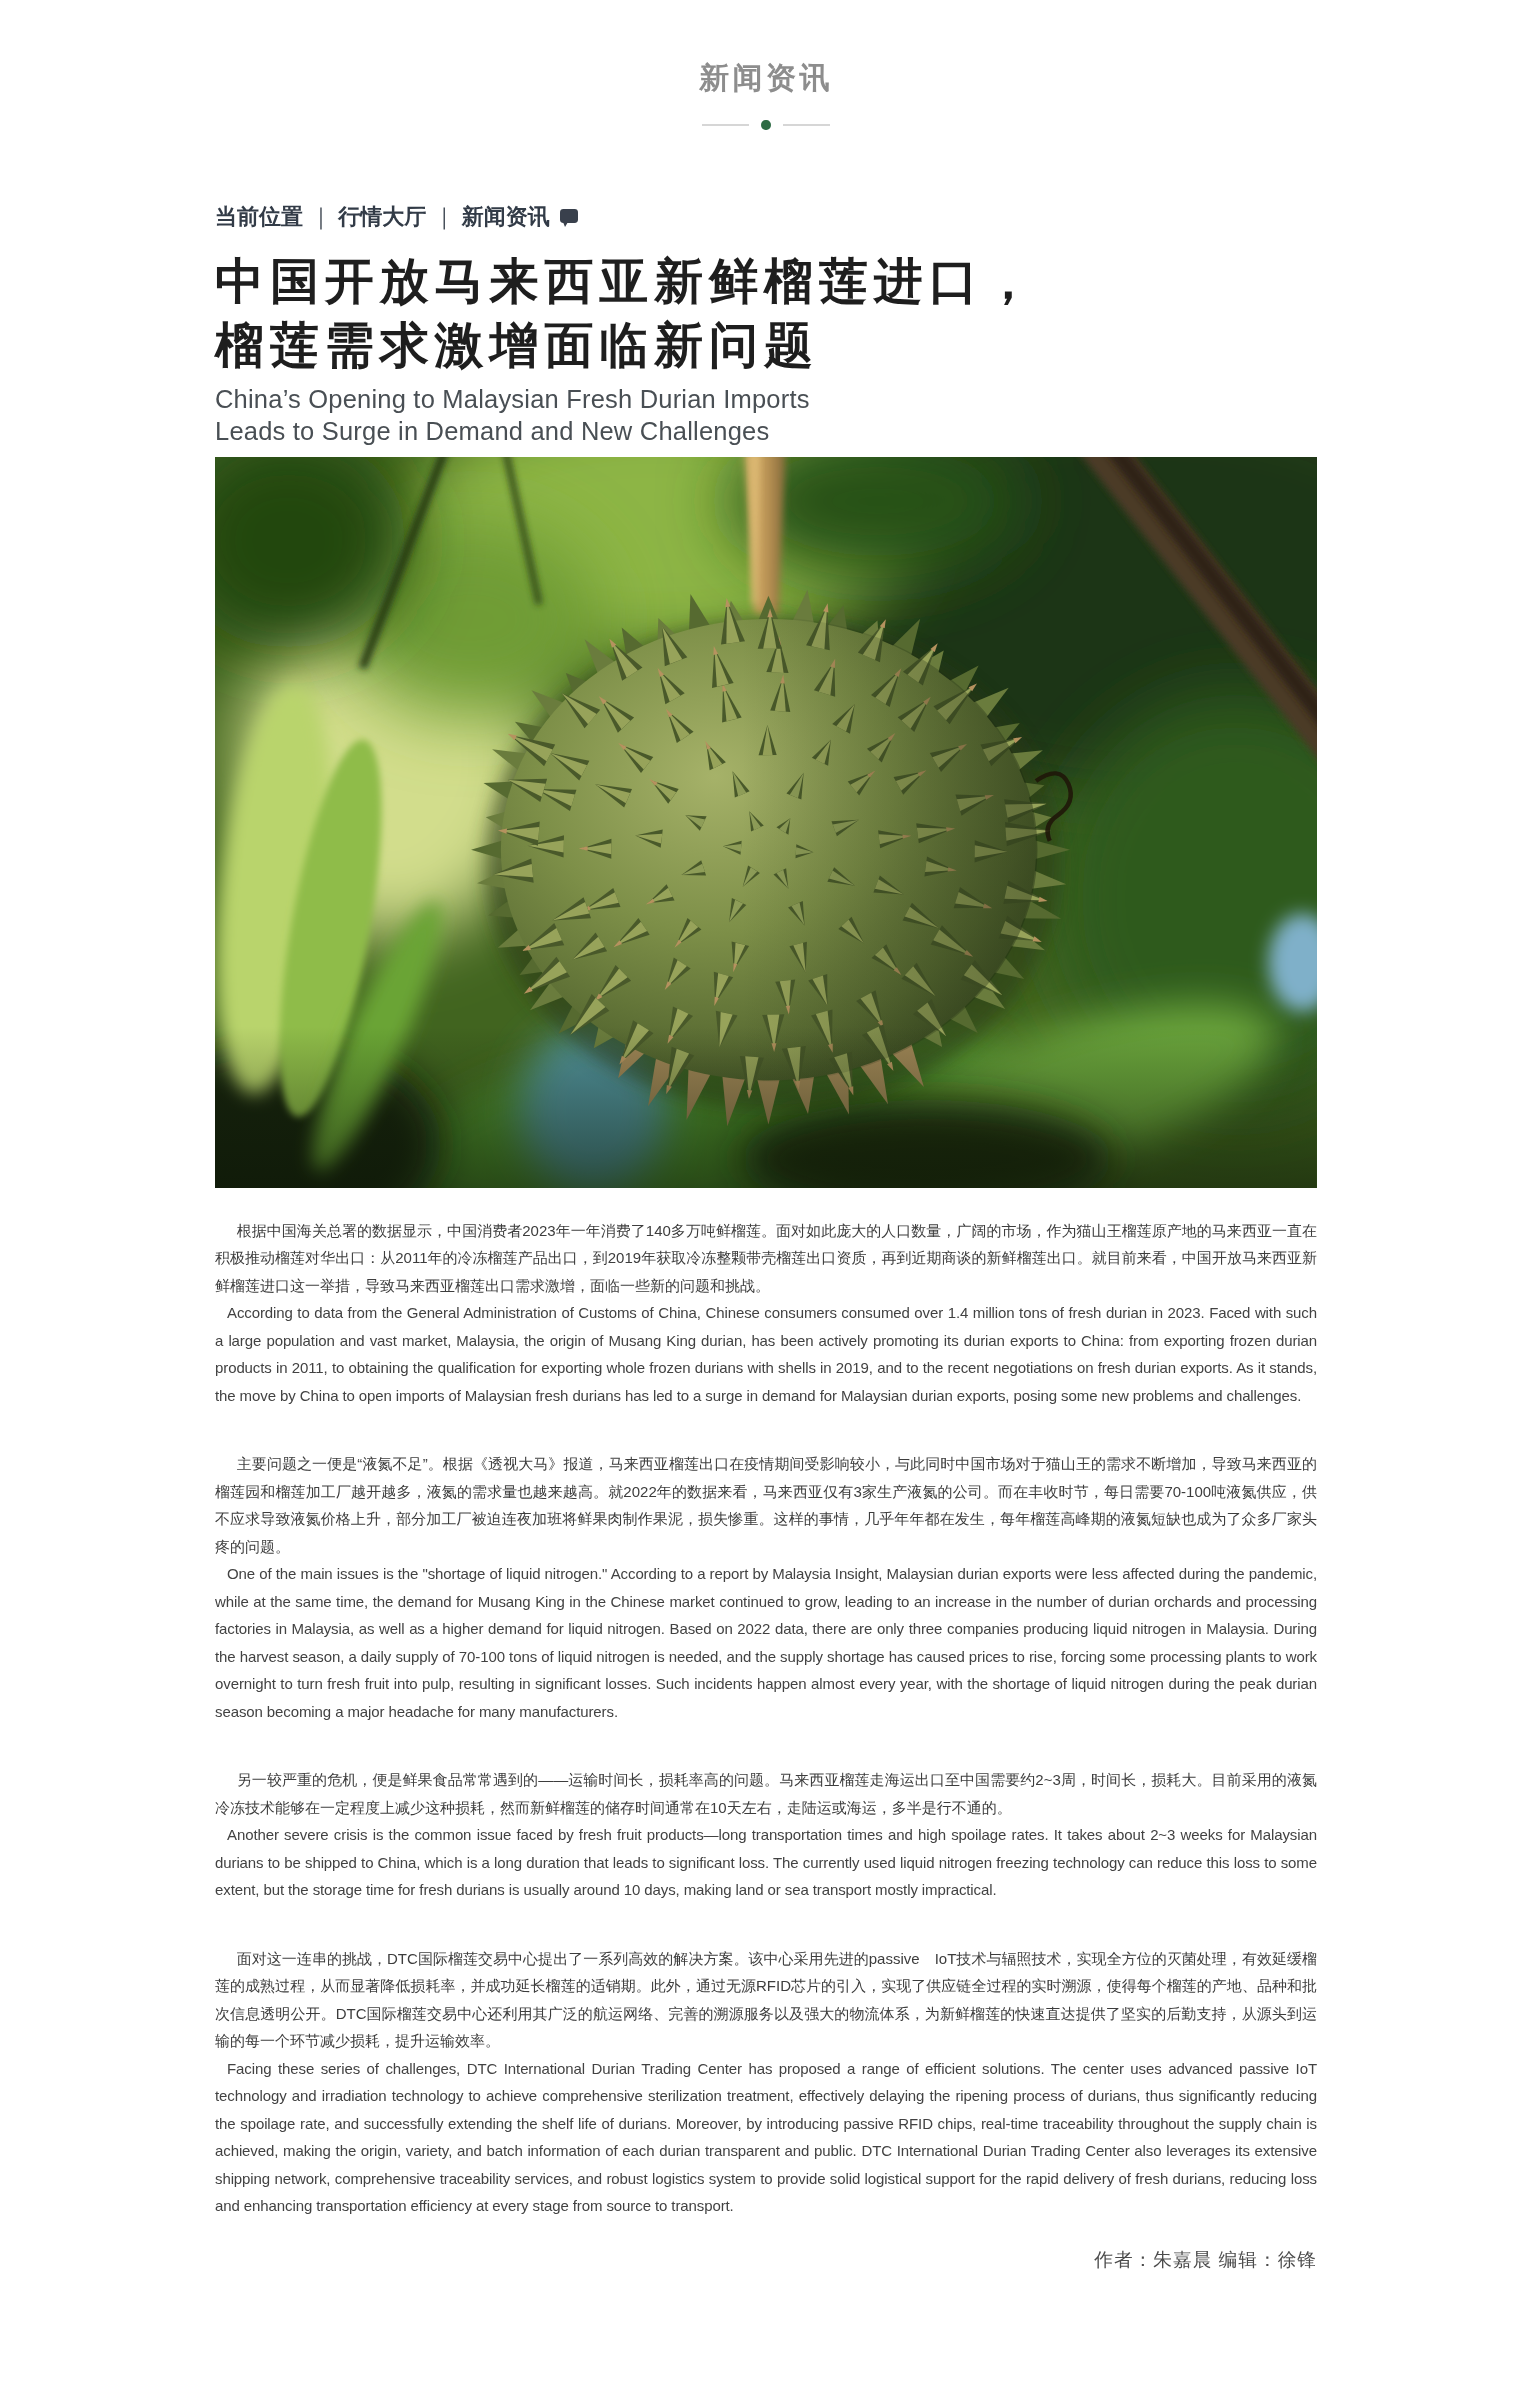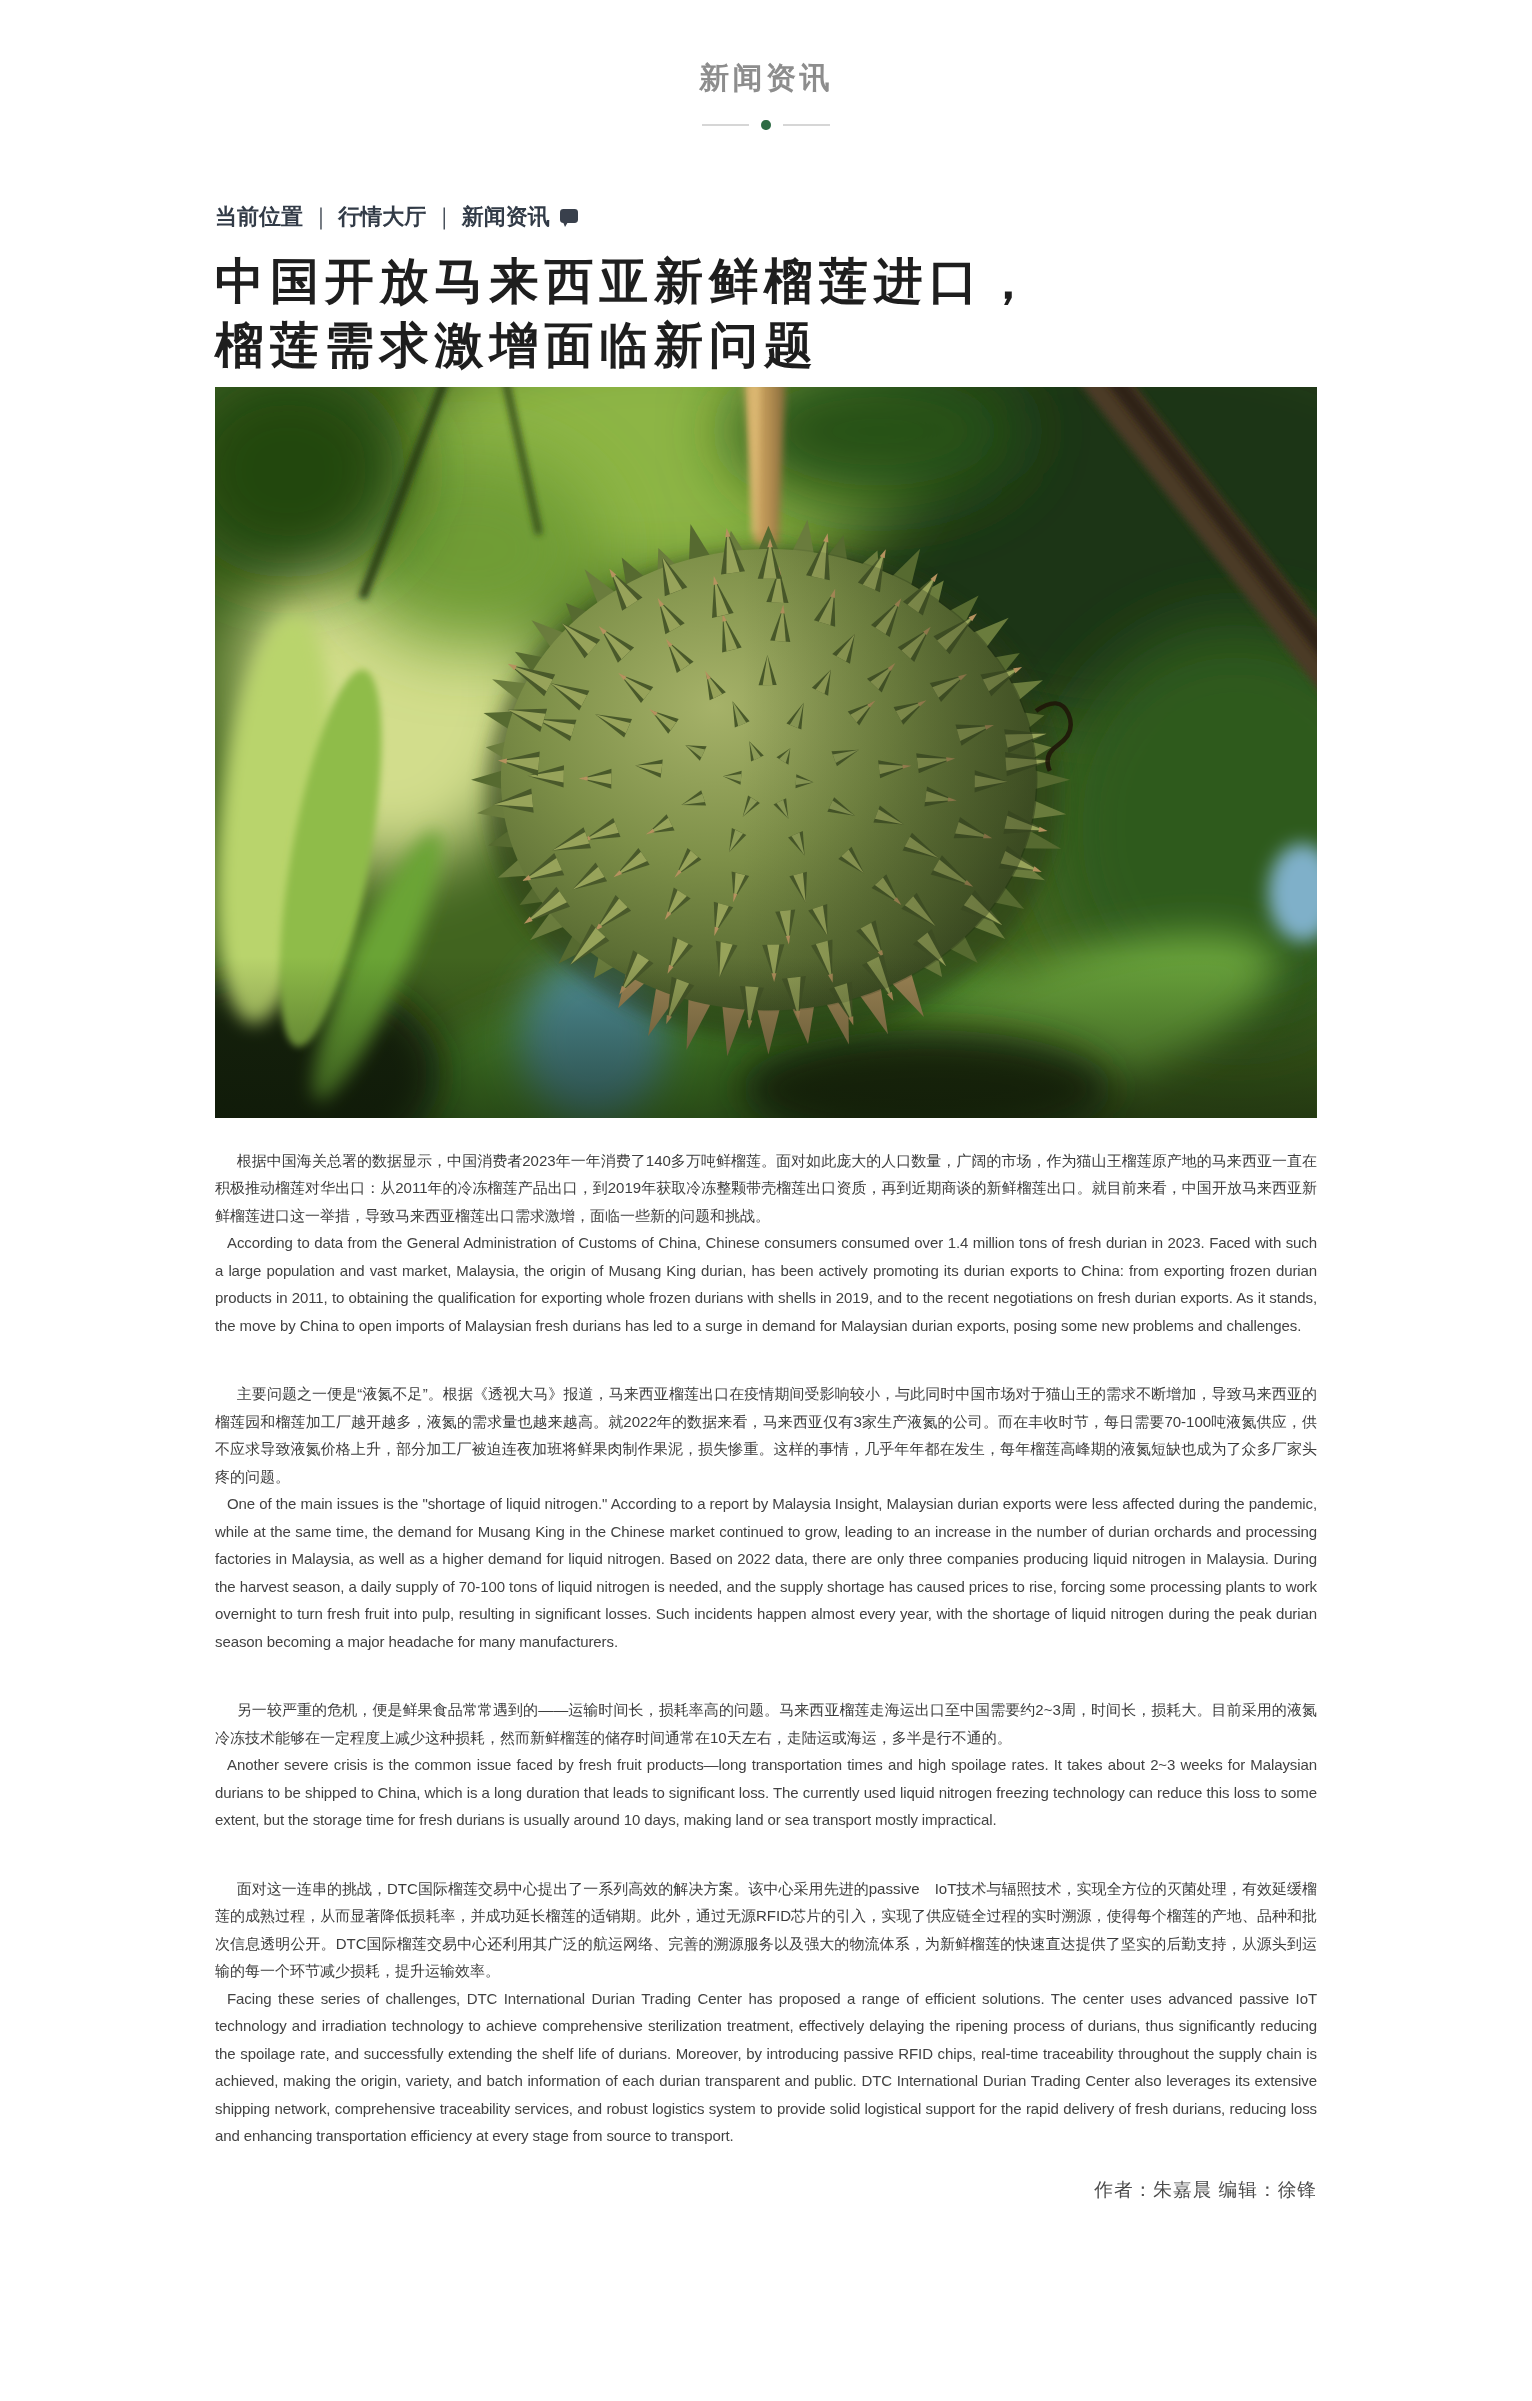--- a/index.html
+++ b/index.html
@@ -105,20 +105,22 @@
     <span class="sep">｜</span>
     <span>新闻资讯</span>
     <span class="bubble-icon"></span>
   </div>
 
   <h2 class="title-cn">
     <span>中国开放马来西亚新鲜榴莲进口，</span>
     <span>榴莲需求激增面临新问题</span>
   </h2>
   <div class="title-en">
+    <span>China’s Opening to Malaysian Fresh Durian Imports</span>
+    <span>Leads to Surge in Demand and New Challenges</span>
   </div>
 
   <div class="photo">
     <svg width="1102" height="731" viewBox="0 0 2244 1489" xmlns="http://www.w3.org/2000/svg">
       <defs>
         <filter id="b70" x="-60%" y="-60%" width="220%" height="220%">
             <feGaussianBlur stdDeviation="70"></feGaussianBlur>
           </filter>
         <filter id="b40" x="-60%" y="-60%" width="220%" height="220%">
             <feGaussianBlur stdDeviation="40"></feGaussianBlur>

